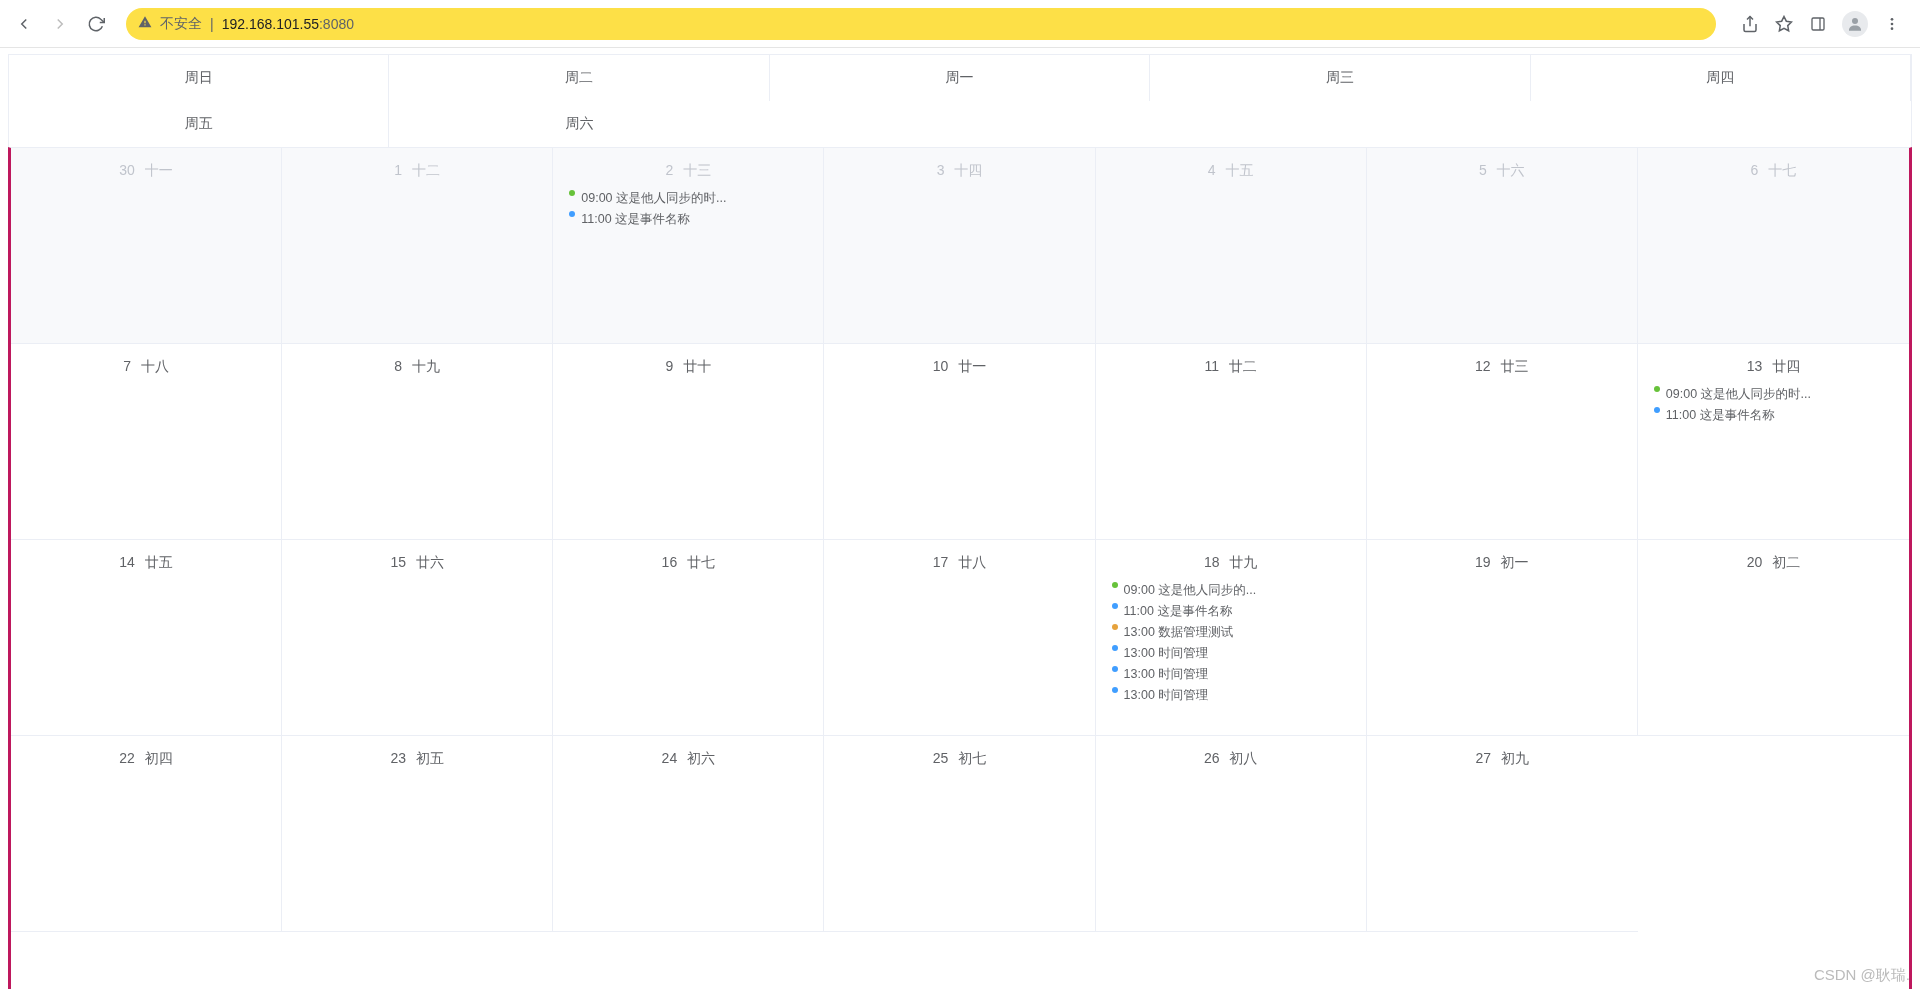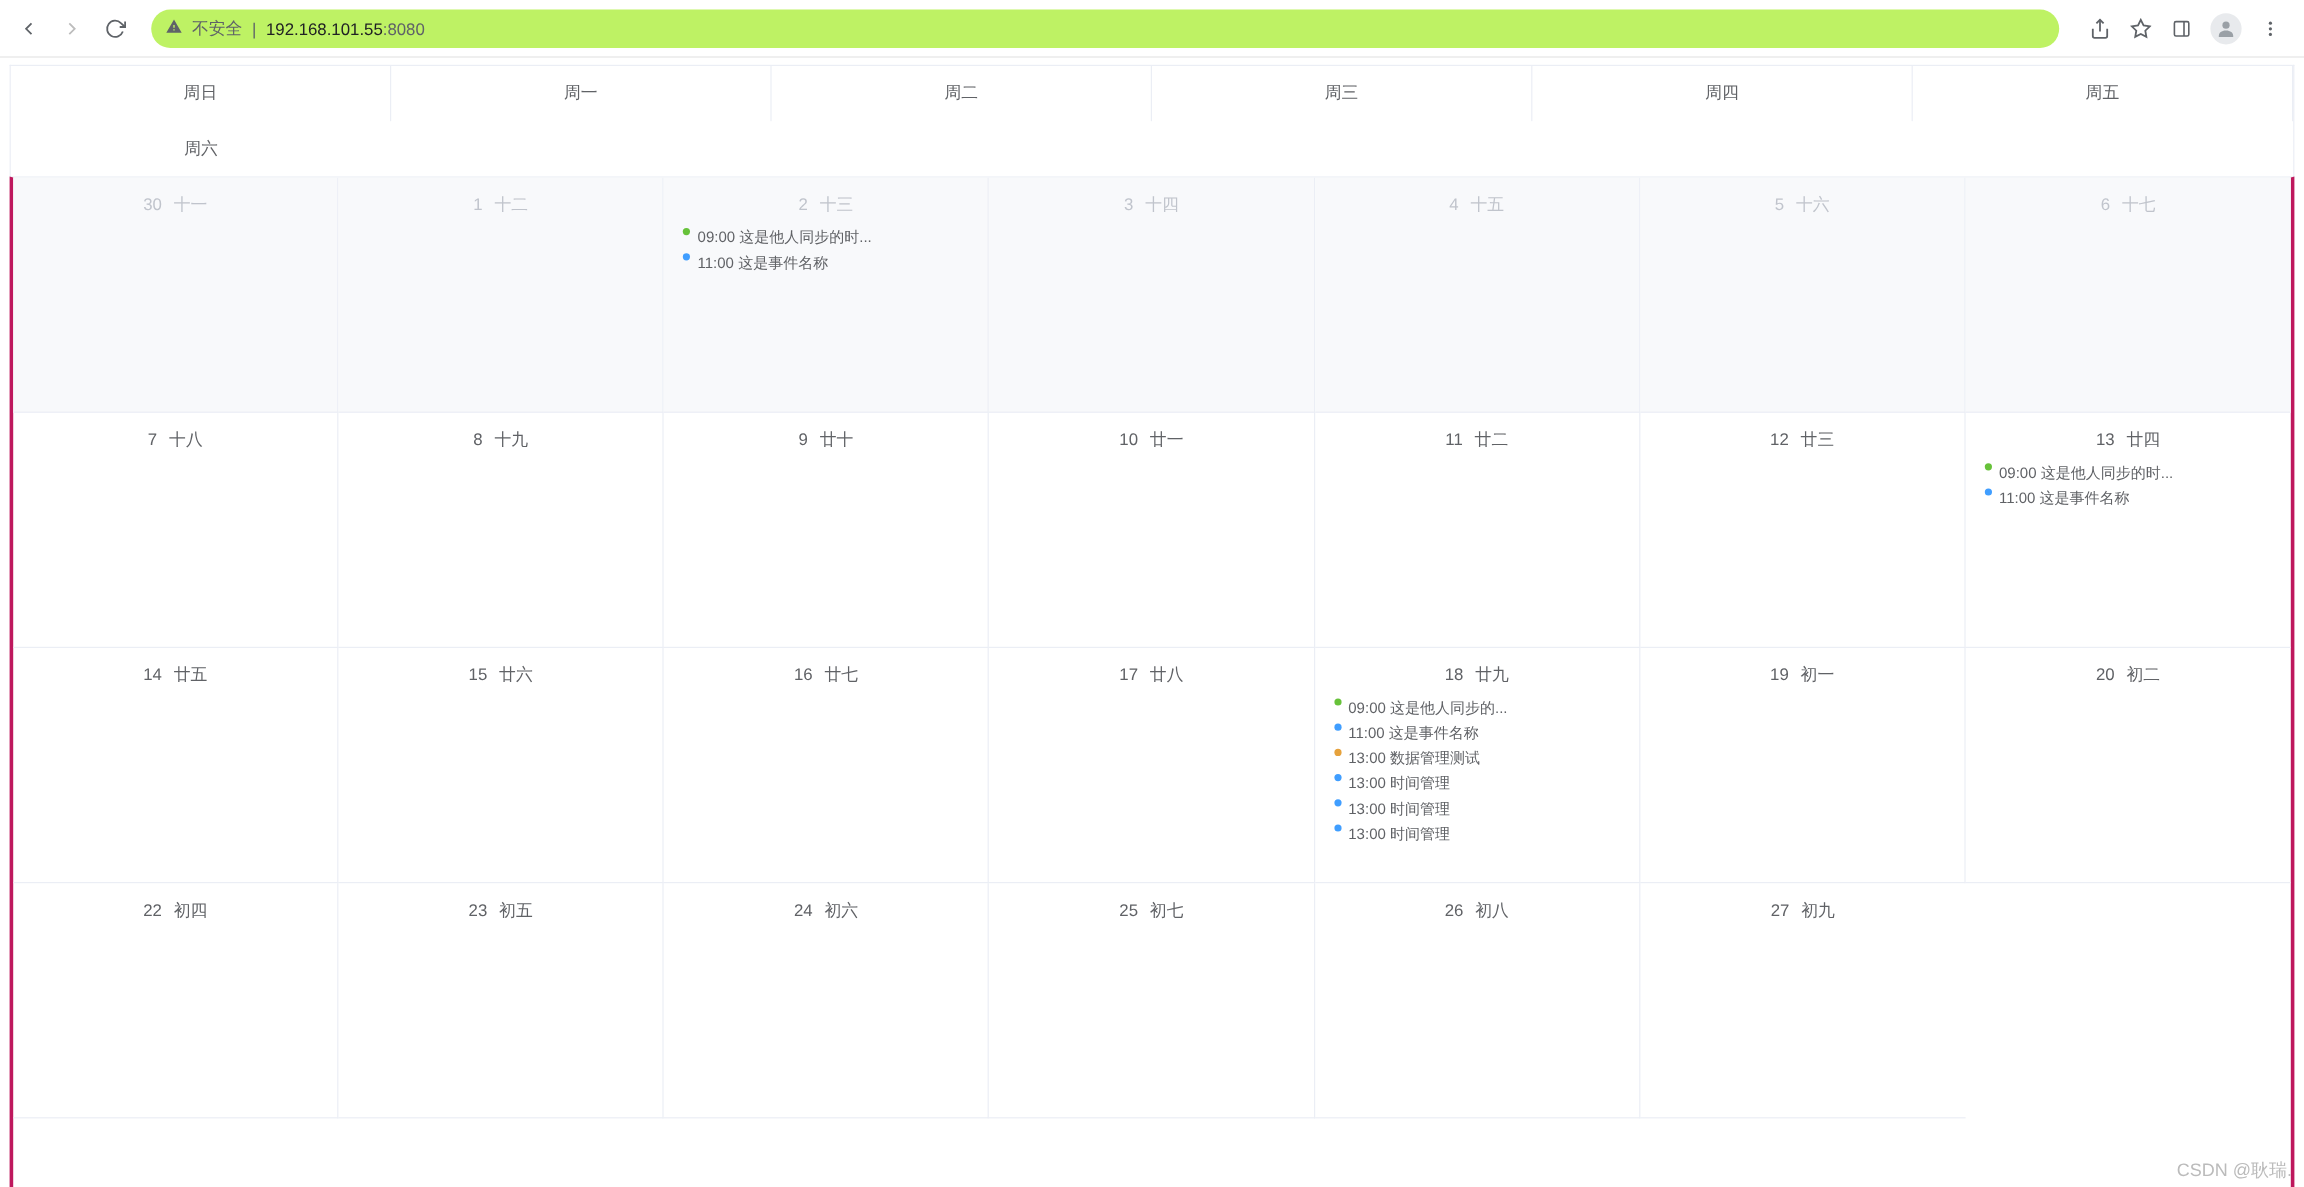--- a/index.html
+++ b/index.html
@@ -2,29 +2,29 @@
 <html><head>
   <meta charset="utf-8">
   <style>
     * { box-sizing: border-box; margin: 0; padding: 0; }
     body { font-family: -apple-system, "PingFang SC", "Microsoft YaHei", sans-serif; background: #fff; overflow: hidden; }
 
     
     .browser-chrome { height: 48px; background: #fff; border-bottom: 1px solid #e5e5e5; display: flex; align-items: center; padding: 0 10px; gap: 8px; }
     .nav-btn { width: 28px; height: 28px; display: flex; align-items: center; justify-content: center; color: #5f6368; cursor: pointer; border-radius: 50%; }
     .nav-btn.disabled { color: #bdbdbd; }
-    .address-bar { flex: 1; height: 32px; background: #bef264; border-radius: 16px; display: flex; align-items: center; padding: 0 12px; gap: 8px; font-size: 14px; color: #5f6368; margin: 0 8px; }
+    .address-bar { flex: 1; height: 32px; background: #fde047; border-radius: 16px; display: flex; align-items: center; padding: 0 12px; gap: 8px; font-size: 14px; color: #5f6368; margin: 0 8px; }
     .address-bar .url { color: #202124; }
     .browser-icons { display: flex; align-items: center; gap: 14px; padding: 0 8px; }
     .browser-icon { width: 20px; height: 20px; display: flex; align-items: center; justify-content: center; color: #5f6368; }
     .avatar { width: 26px; height: 26px; border-radius: 50%; background: #e8eaed; display: flex; align-items: center; justify-content: center; }
 
     
     .calendar { padding: 6px 8px 0 8px; }
-    .cal-header { display: grid; grid-template-columns: repeat(6, 1fr); border: 1px solid #ebeef5; border-bottom: none; }
+    .cal-header { display: grid; grid-template-columns: repeat(5, 1fr); border: 1px solid #ebeef5; border-bottom: none; }
     .cal-header-cell { text-align: center; padding: 14px 0; font-size: 14px; color: #606266; border-right: 1px solid #ebeef5; }
     .cal-header-cell:last-child { border-right: none; }
     .cal-body { height: calc(989px - 48px - 6px - 48px); overflow-y: scroll; border: 3px solid #be185d; border-top: 1px solid #ebeef5; }
     .cal-row { display: grid; grid-template-columns: repeat(7, 1fr); height: 196px; }
     .cal-cell { border-right: 1px solid #ebeef5; border-bottom: 1px solid #ebeef5; padding: 14px 6px 6px 6px; position: relative; }
     .cal-cell:last-child { border-right: none; }
     .cal-cell.other-month { color: #c0c4cc; }
     .cal-row.other-month-row .cal-cell { background: #f8f9fb; }
     .cal-date { text-align: center; font-size: 14px; color: #606266; margin-bottom: 8px; }
     .cal-date .num { margin-right: 6px; }
@@ -105,22 +105,22 @@
           <circle cx="12" cy="12" r="2"></circle>
           <circle cx="12" cy="19" r="2"></circle>
         </svg>
     </div>
   </div>
 </div>
 
 <div class="calendar">
   <div class="cal-header" id="cal-header">
       <div class="cal-header-cell">周日</div>
+      <div class="cal-header-cell">周二</div>
       <div class="cal-header-cell">周一</div>
-      <div class="cal-header-cell">周二</div>
       <div class="cal-header-cell">周三</div>
       <div class="cal-header-cell">周四</div>
       <div class="cal-header-cell">周五</div>
       <div class="cal-header-cell">周六</div>
     </div>
   <div class="cal-body" id="cal-body">
       <div class="cal-row other-month-row">
         <div class="cal-cell other-month">
           <div class="cal-date"><span class="num">30</span> 十一</div>
         </div>

